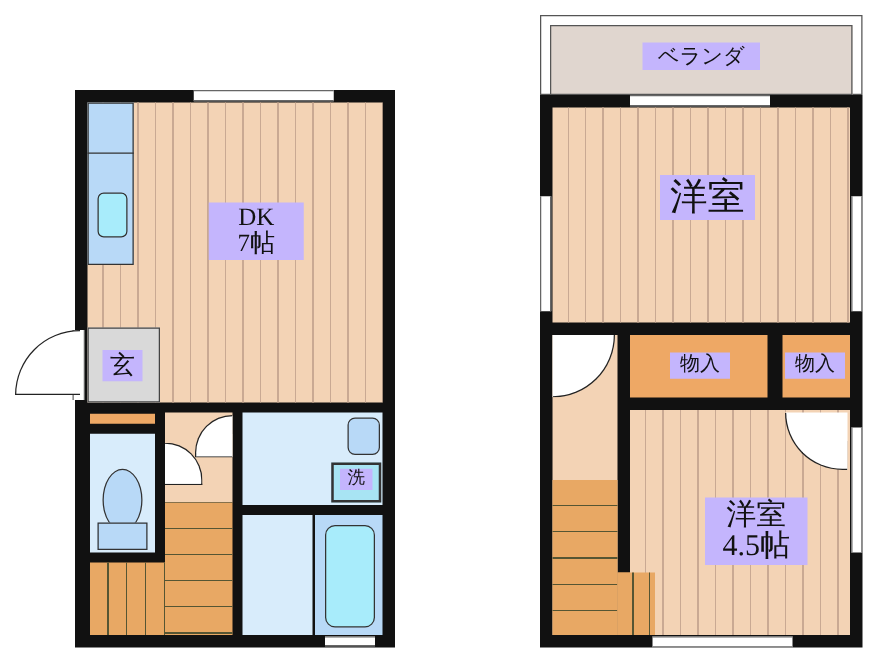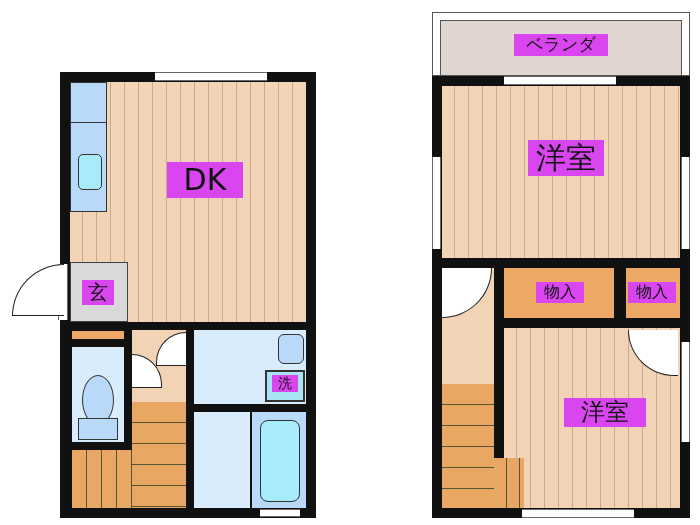--- a/index.html
+++ b/index.html
@@ -4,41 +4,42 @@
 <style>
   html, body { margin: 0; padding: 0; background: #ffffff; }
   body { width: 700px; height: 525px; position: relative; overflow: hidden;
          font-family: "DejaVu Sans", sans-serif; }
   .abs { position: absolute; box-sizing: border-box; }
   .wall { background: #111111; }
   .floor { background-color: #f3d3b5;
     background-image: repeating-linear-gradient(90deg, transparent 0 12px, #c9a993 12px 13px, transparent 13px 14px); }
   .window { background: #ffffff; border-top: 1px solid #666; border-bottom: 1px solid #666; }
   .vwindow { background: #ffffff; border-left: 1px solid #666; border-right: 1px solid #666; }
-  .label { background: #d946ef; color: #111; text-align: center; line-height: 1.05; padding: 2px 4px; }
+  .label { background: #c4b5fd; color: #111; text-align: center; line-height: 1.05; padding: 2px 4px; font-family: Liberation Serif, serif; }
   .stairs { background: #e8a864; }
   .door-arc { border: 1px solid #222; background: #fff; }
 </style>
 </head>
 <body>
 
 <div class="abs" style="left:60px;top:72px;width:256px;height:446px;">
 
   <div class="abs wall" style="left:0;top:0;width:256px;height:446px;"></div>
 
   <div class="abs floor" style="left:10px;top:10px;width:236px;height:240px;"></div>
 
   <div class="abs" style="left:10px;top:10px;width:37px;height:130px;background:#b8d9f7;border:1px solid #333;"></div>
   <div class="abs" style="left:10px;top:50px;width:37px;height:1px;background:#333;"></div>
   <div class="abs" style="left:18px;top:82px;width:24px;height:36px;background:#a8ecfb;border:1.5px solid #333;border-radius:5px;"></div>
 
   <div class="abs window" style="left:95px;top:0;width:112px;height:9px;"></div>
 
-  <div class="abs label" style="left:107px;top:90px;width:76px;font-size:30px;">
+  <div class="abs label" style="left:107px;top:90px;width:76px;font-size:20px;">
     <div>DK</div>
+    <div>7帖</div>
   </div>
 
   <div class="abs" style="left:10px;top:190px;width:58px;height:60px;background:#d9d9d9;border:1px solid #444;"></div>
   <div class="abs label" style="left:22px;top:208px;width:32px;font-size:20px;">玄</div>
 
   <div class="abs vwindow" style="left:-2px;top:192px;width:10px;height:56px;"></div>
   <div class="abs door-arc" style="left:-48px;top:192px;width:52px;height:52px;border-radius:52px 0 0 0;border-right:none;border-bottom:1px solid #222;"></div>
 
   <div class="abs" style="left:12px;top:259px;width:52px;height:8px;background:#eea865;"></div>
 
@@ -94,14 +95,15 @@
   <div class="abs label" style="left:196px;top:270px;width:48px;font-size:16px;">物入</div>
 
   <div class="abs floor" style="left:72px;top:316px;width:176px;height:180px;"></div>
   <div class="abs stairs" style="left:62px;top:446px;width:30px;height:50px;
        background-image: repeating-linear-gradient(90deg, transparent 0 12px, #553 12px 13px);"></div>
   <div class="abs door-arc" style="left:196px;top:318px;width:50px;height:46px;border-radius:0 0 0 50px;border-right:none;border-top:none;"></div>
   <div class="abs vwindow" style="left:249px;top:330px;width:9px;height:100px;"></div>
   <div class="abs window" style="left:90px;top:497px;width:112px;height:9px;"></div>
   <div class="abs label" style="left:132px;top:386px;width:82px;font-size:24px;">
     <div>洋室</div>
+    <div>4.5帖</div>
   </div>
 </div>
 
 </body></html>

